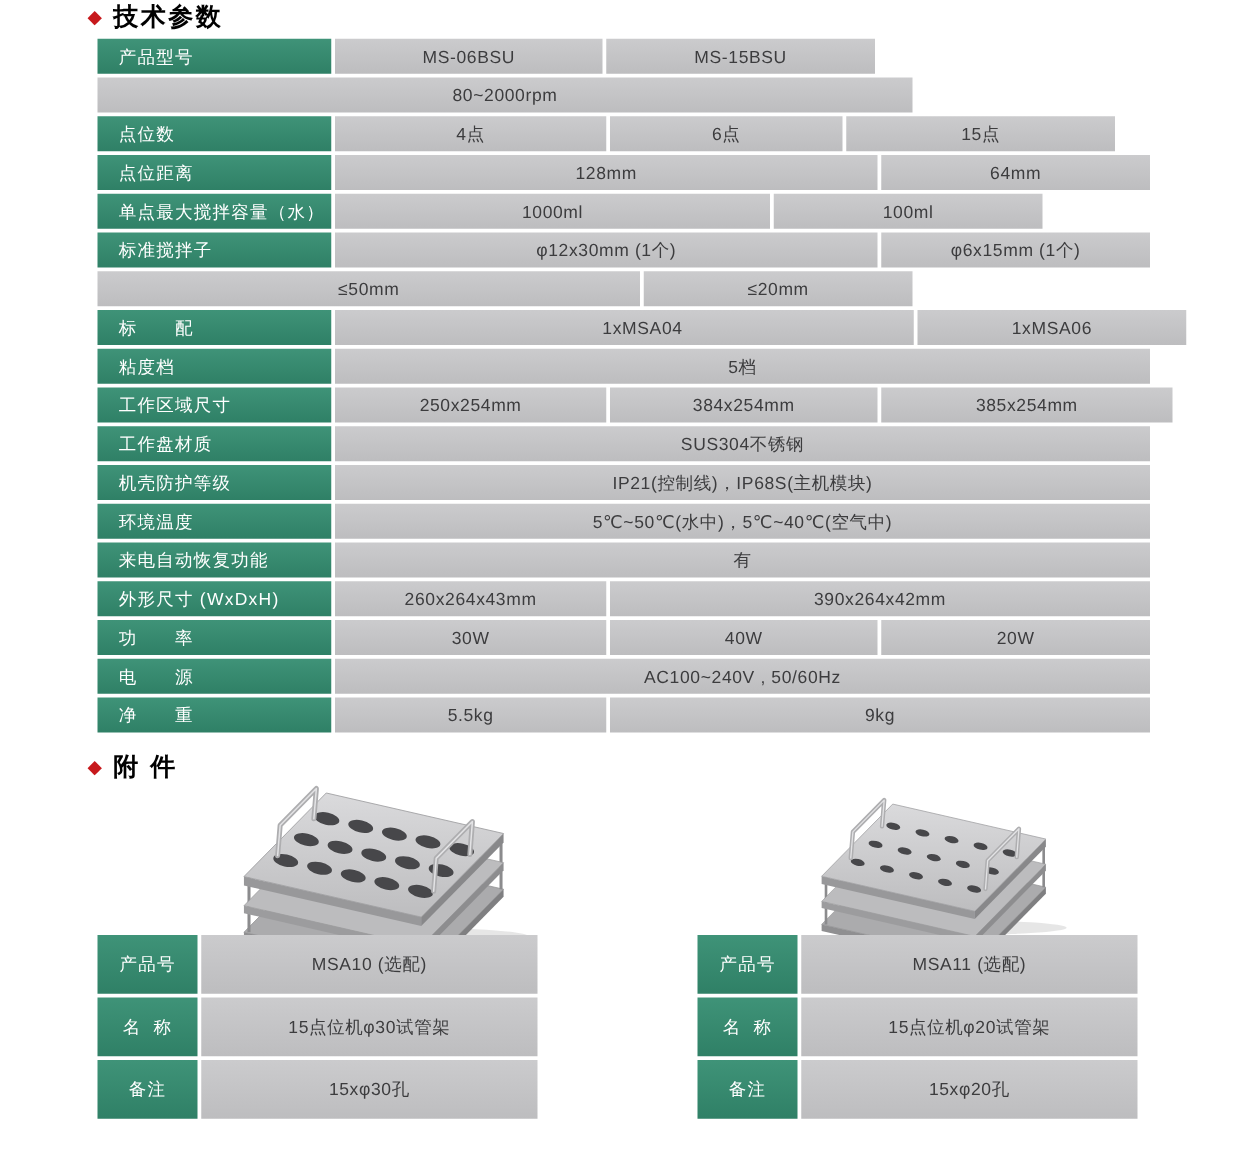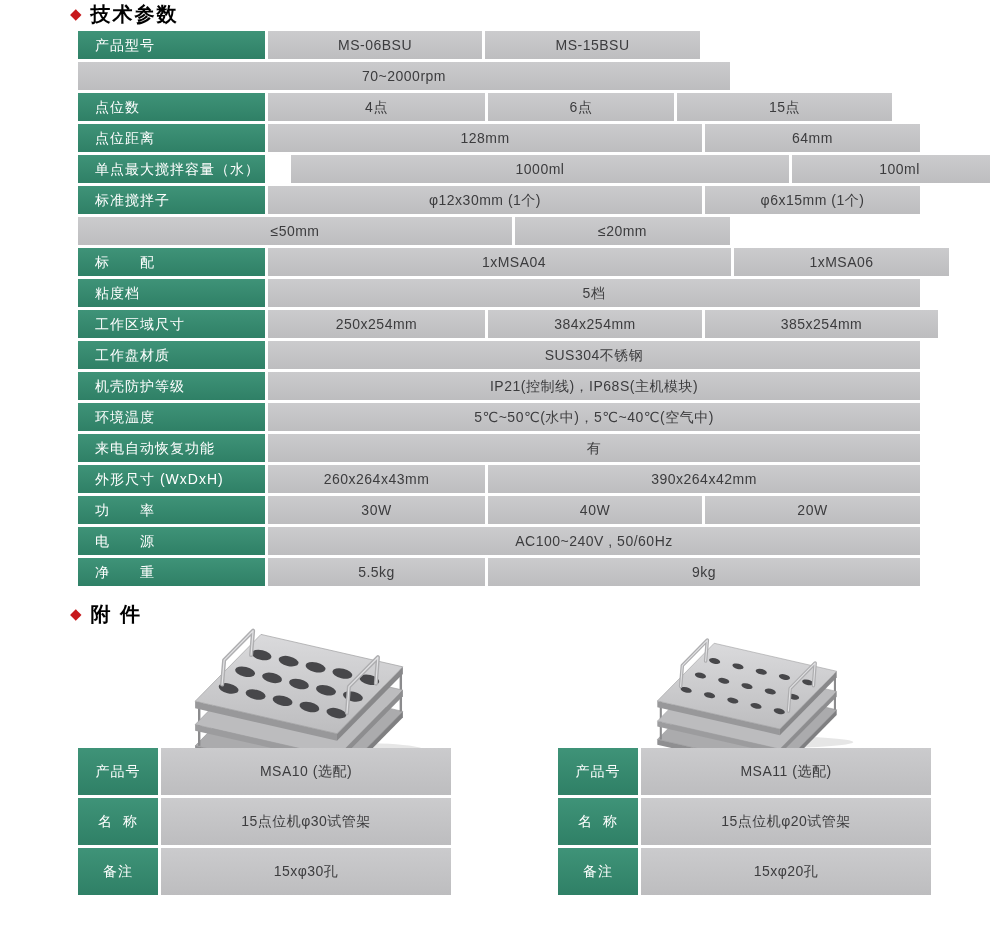--- a/index.html
+++ b/index.html
@@ -29,21 +29,21 @@
 
   
   .acc-table{position:absolute;top:748px;width:328px;}
   .arow{display:flex;gap:3px;height:47px;margin-bottom:3px;}
   .alabel{
     width:80px;flex:none;background:linear-gradient(#3f9378,#2f8066);
     color:#fff;font-size:14px;letter-spacing:1px;white-space:pre;
     display:flex;align-items:center;justify-content:center;
   }
   .acell{
-    width:290px;flex:none;background:linear-gradient(#cbcbcd,#bdbdbf);
+    width:269px;flex:none;background:linear-gradient(#cbcbcd,#bdbdbf);
     color:#3c3c3e;font-size:14px;letter-spacing:0.5px;white-space:pre;
     display:flex;align-items:center;justify-content:center;
   }
 
   .rack{position:absolute;}
   .rack svg{width:100%;height:100%;display:block;}
 </style>
 </head>
 <body>
 
@@ -52,36 +52,36 @@
   <span class="heading-text">技术参数</span>
 </div>
 
 <div class="spec-table" id="spec-table">
     <div class="trow">
       <div class="tlabel">产品型号</div>
       <div class="tcell" style="width: 214px;">MS-06BSU</div>
       <div class="tcell" style="width: 215px;">MS-15BSU</div>
     </div>
     <div class="trow">
-      <div class="tcell" style="width: 652px;">70~2000rpm</div>
+      <div class="tcell" style="width: 652px;">80~2000rpm</div>
     </div>
     <div class="trow">
       <div class="tlabel">点位数</div>
       <div class="tcell" style="width: 217px;">4点</div>
       <div class="tcell" style="width: 186px;">6点</div>
       <div class="tcell" style="width: 215px;">15点</div>
     </div>
     <div class="trow">
       <div class="tlabel">点位距离</div>
       <div class="tcell" style="width: 434px;">128mm</div>
       <div class="tcell" style="width: 215px;">64mm</div>
     </div>
     <div class="trow">
       <div class="tlabel">单点最大搅拌容量（水）</div>
-      <div class="tcell" style="width: 498px; margin-left: 23px;">1000ml</div>
+      <div class="tcell" style="width: 348px;">1000ml</div>
       <div class="tcell" style="width: 215px;">100ml</div>
     </div>
     <div class="trow">
       <div class="tlabel">标准搅拌子</div>
       <div class="tcell" style="width: 434px;">φ12x30mm (1个)</div>
       <div class="tcell" style="width: 215px;">φ6x15mm (1个)</div>
     </div>
     <div class="trow">
       <div class="tcell" style="width: 434px;">≤50mm</div>
       <div class="tcell" style="width: 215px;">≤20mm</div>

